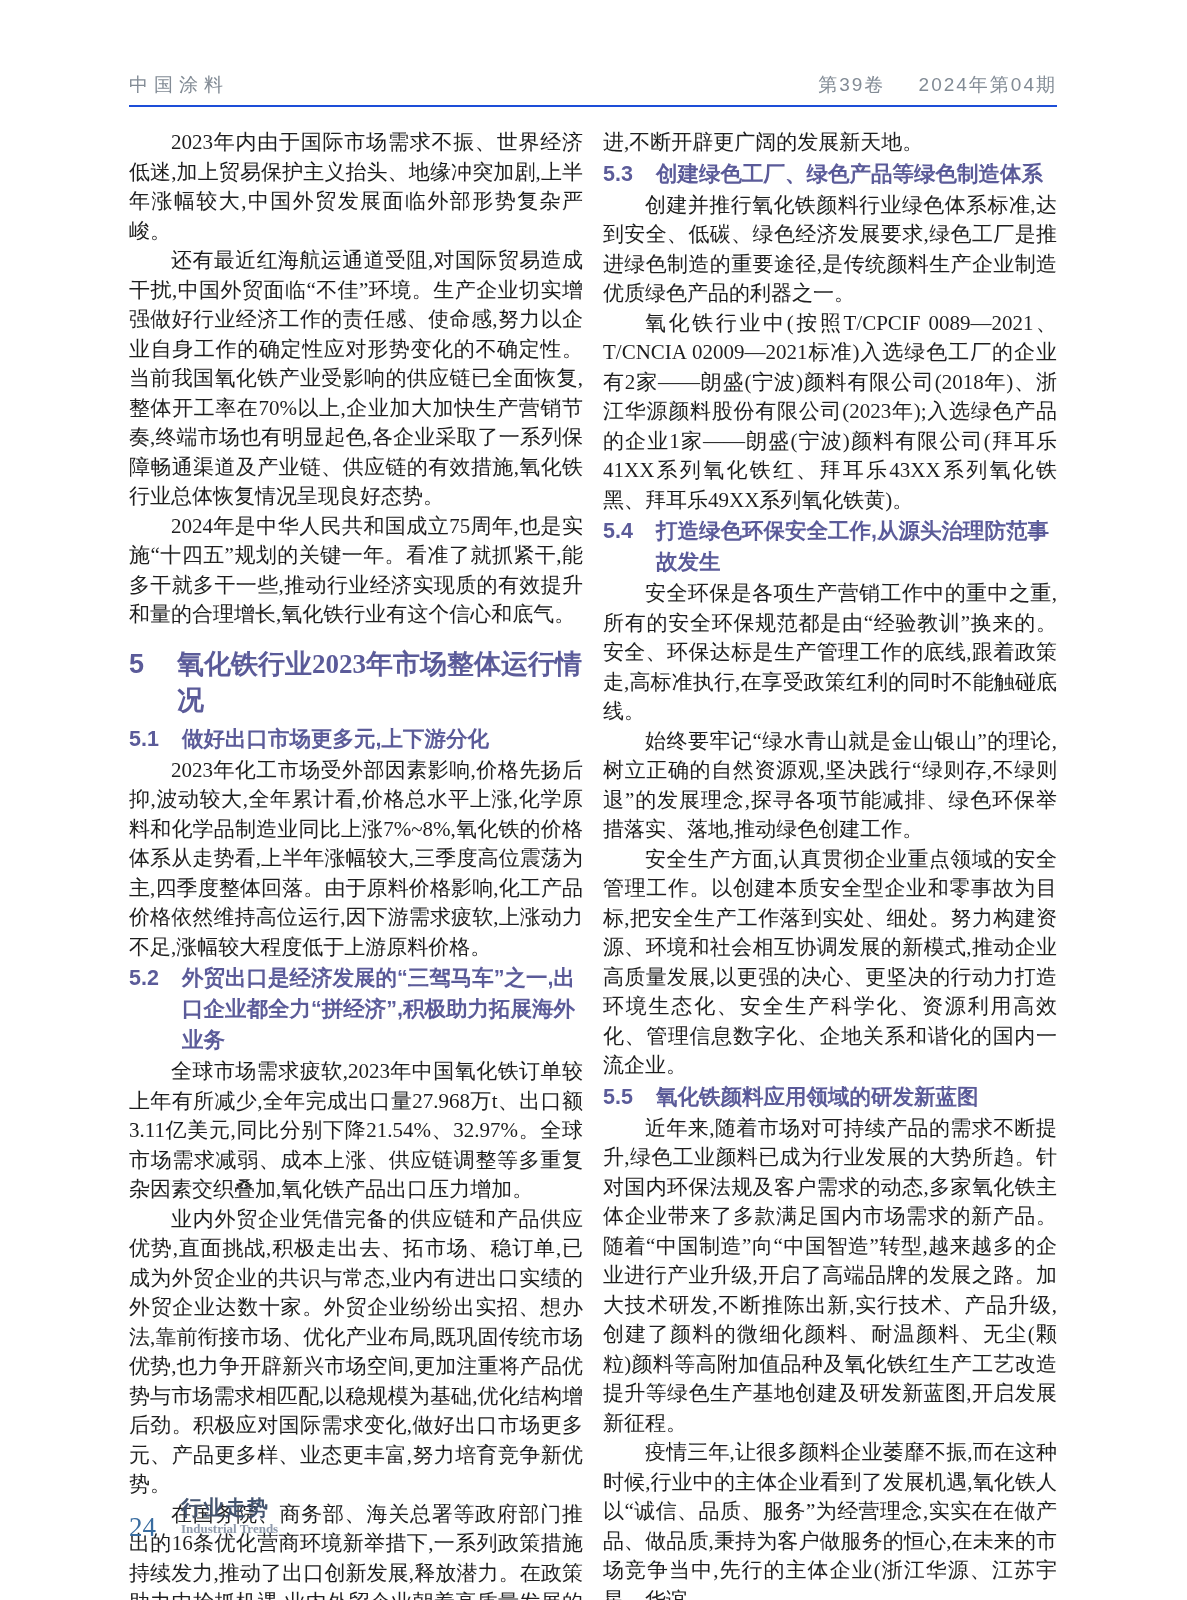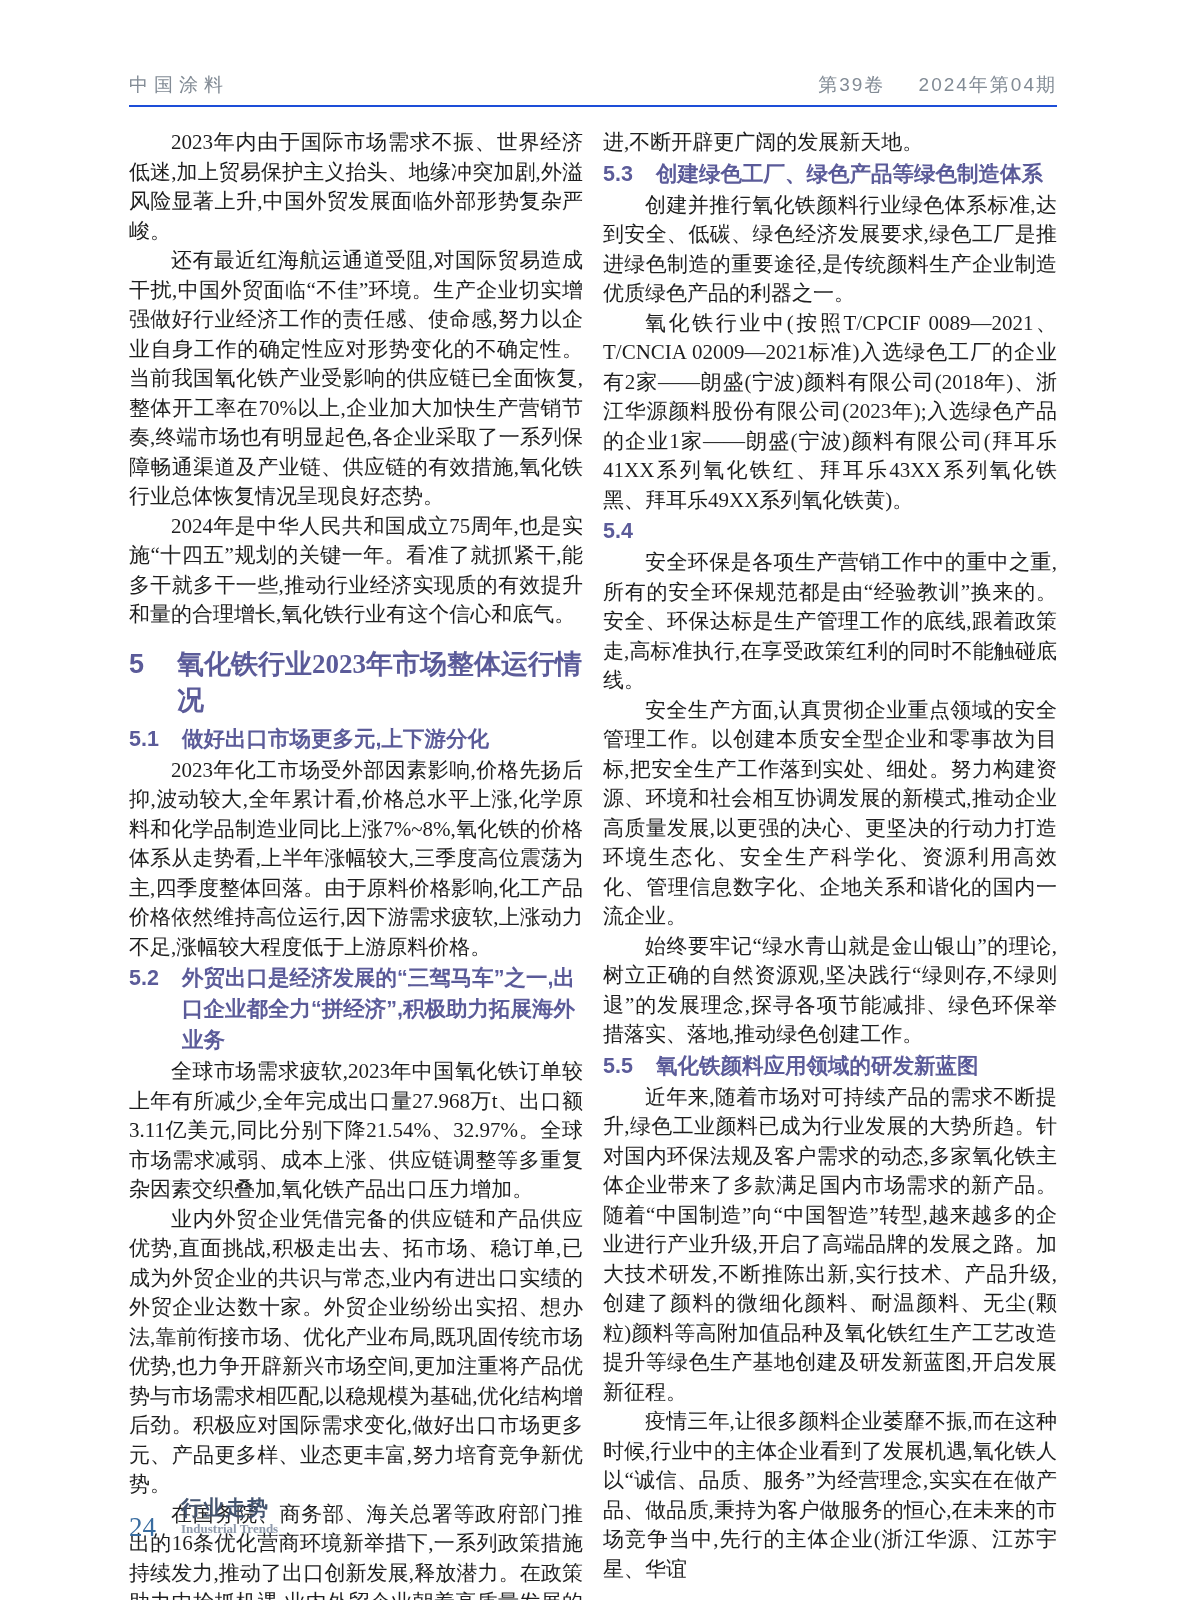--- a/index.html
+++ b/index.html
@@ -78,21 +78,21 @@
     <span class="journal">中国涂料</span>
     <span class="volissue">
       <span>第39卷</span>
       <span class="issue">2024年第04期</span>
     </span>
   </div>
 
   <div class="columns">
 
     <div class="col">
-      <p>2023年内由于国际市场需求不振、世界经济低迷,加上贸易保护主义抬头、地缘冲突加剧,外溢风险显著上升,中国外贸发展面临外部形势复杂严峻。</p>
+      <p>2023年内由于国际市场需求不振、世界经济低迷,加上贸易保护主义抬头、地缘冲突加剧,上半年涨幅较大,中国外贸发展面临外部形势复杂严峻。</p>
       <p>还有最近红海航运通道受阻,对国际贸易造成干扰,中国外贸面临“不佳”环境。生产企业切实增强做好行业经济工作的责任感、使命感,努力以企业自身工作的确定性应对形势变化的不确定性。当前我国氧化铁产业受影响的供应链已全面恢复,整体开工率在70%以上,企业加大加快生产营销节奏,终端市场也有明显起色,各企业采取了一系列保障畅通渠道及产业链、供应链的有效措施,氧化铁行业总体恢复情况呈现良好态势。</p>
       <p>2024年是中华人民共和国成立75周年,也是实施“十四五”规划的关键一年。看准了就抓紧干,能多干就多干一些,推动行业经济实现质的有效提升和量的合理增长,氧化铁行业有这个信心和底气。</p>
 
       <h2 class="sec">
         <span class="num">5</span>
         <span class="ttl">氧化铁行业2023年市场整体运行情况</span>
       </h2>
 
       <h3 class="sub">
         <span class="num">5.1</span>
@@ -114,24 +114,25 @@
 
       <h3 class="sub">
         <span class="num">5.3</span>
         <span class="ttl">创建绿色工厂、绿色产品等绿色制造体系</span>
       </h3>
       <p>创建并推行氧化铁颜料行业绿色体系标准,达到安全、低碳、绿色经济发展要求,绿色工厂是推进绿色制造的重要途径,是传统颜料生产企业制造优质绿色产品的利器之一。</p>
       <p>氧化铁行业中(按照T/CPCIF 0089—2021、T/CNCIA 02009—2021标准)入选绿色工厂的企业有2家——朗盛(宁波)颜料有限公司(2018年)、浙江华源颜料股份有限公司(2023年);入选绿色产品的企业1家——朗盛(宁波)颜料有限公司(拜耳乐41XX系列氧化铁红、拜耳乐43XX系列氧化铁黑、拜耳乐49XX系列氧化铁黄)。</p>
 
       <h3 class="sub">
         <span class="num">5.4</span>
+        <span class="ttl">打造绿色环保安全工作,从源头治理防范事故发生</span>
       </h3>
       <p>安全环保是各项生产营销工作中的重中之重,所有的安全环保规范都是由“经验教训”换来的。安全、环保达标是生产管理工作的底线,跟着政策走,高标准执行,在享受政策红利的同时不能触碰底线。</p>
+      <p>始终要牢记“绿水青山就是金山银山”的理论,树立正确的自然资源观,坚决践行“绿则存,不绿则退”的发展理念,探寻各项节能减排、绿色环保举措落实、落地,推动绿色创建工作。</p>
       <p>安全生产方面,认真贯彻企业重点领域的安全管理工作。以创建本质安全型企业和零事故为目标,把安全生产工作落到实处、细处。努力构建资源、环境和社会相互协调发展的新模式,推动企业高质量发展,以更强的决心、更坚决的行动力打造环境生态化、安全生产科学化、资源利用高效化、管理信息数字化、企地关系和谐化的国内一流企业。</p>
-      <p>始终要牢记“绿水青山就是金山银山”的理论,树立正确的自然资源观,坚决践行“绿则存,不绿则退”的发展理念,探寻各项节能减排、绿色环保举措落实、落地,推动绿色创建工作。</p>
 
       <h3 class="sub">
         <span class="num">5.5</span>
         <span class="ttl">氧化铁颜料应用领域的研发新蓝图</span>
       </h3>
       <p>近年来,随着市场对可持续产品的需求不断提升,绿色工业颜料已成为行业发展的大势所趋。针对国内环保法规及客户需求的动态,多家氧化铁主体企业带来了多款满足国内市场需求的新产品。随着“中国制造”向“中国智造”转型,越来越多的企业进行产业升级,开启了高端品牌的发展之路。加大技术研发,不断推陈出新,实行技术、产品升级,创建了颜料的微细化颜料、耐温颜料、无尘(颗粒)颜料等高附加值品种及氧化铁红生产工艺改造提升等绿色生产基地创建及研发新蓝图,开启发展新征程。</p>
       <p>疫情三年,让很多颜料企业萎靡不振,而在这种时候,行业中的主体企业看到了发展机遇,氧化铁人以“诚信、品质、服务”为经营理念,实实在在做产品、做品质,秉持为客户做服务的恒心,在未来的市场竞争当中,先行的主体企业(浙江华源、江苏宇星、华谊</p>
     </div>
 
   </div>

